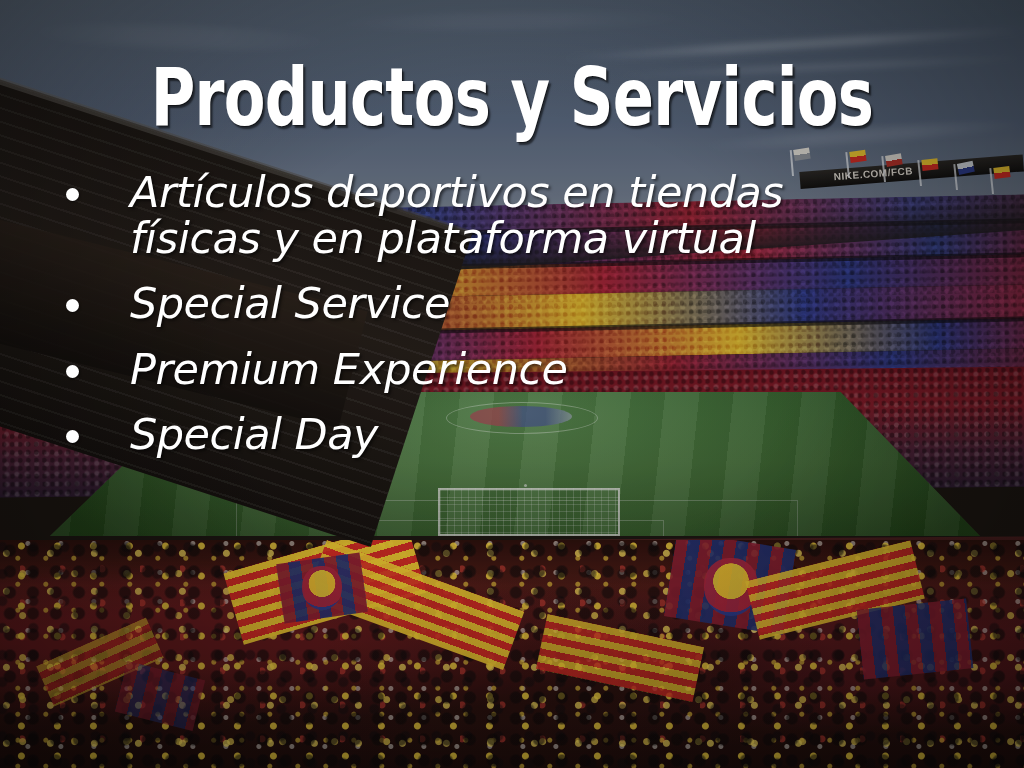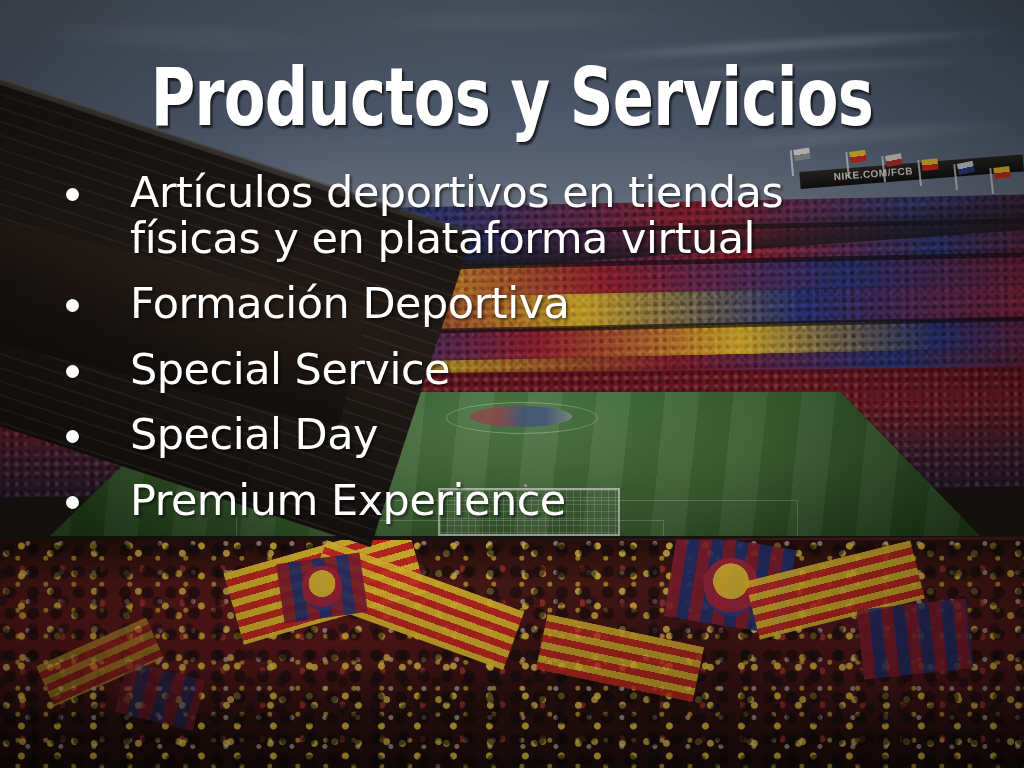--- a/index.html
+++ b/index.html
@@ -239,21 +239,21 @@
     line-height: 1;
     letter-spacing: -1px;
     transform: scaleX(0.76);
     transform-origin: 50% 50%;
     text-shadow: 3px 3px 2px rgba(0,0,0,.55), 1px 1px 0 rgba(0,0,0,.4);
     white-space: nowrap;
   }
 
   .bullets {
     position: absolute;
-    left: 58px; top: 170px; right: 30px;
+    left: 58px; top: 170px; right: 30px; font-style: italic;
   }
   .bullet {
     position: relative;
     padding-left: 72px;
     margin-bottom: 20px;
     color: #ffffff;
     font-family: "DejaVu Sans", sans-serif;
     font-size: 43px;
     line-height: 1.06;
     letter-spacing: -.5px;
@@ -366,36 +366,32 @@
 
     <div class="title">Productos y Servicios</div>
 
     <div class="bullets">
 
       <div class="bullet">
         <span class="dot"></span>
         <span class="txt">Artículos deportivos en tiendas físicas y en plataforma virtual</span>
       </div>
 
-      <div class="bullet">
-        <span class="dot"></span>
-        <span class="txt">Formación Deportiva</span>
-      </div>
 
       <div class="bullet">
         <span class="dot"></span>
         <span class="txt">Special Service</span>
       </div>
 
       <div class="bullet">
         <span class="dot"></span>
+        <span class="txt">Premium Experience</span>
+      </div>
+
+      <div class="bullet">
+        <span class="dot"></span>
         <span class="txt">Special Day</span>
       </div>
 
-      <div class="bullet">
-        <span class="dot"></span>
-        <span class="txt">Premium Experience</span>
-      </div>
-
     </div>
   </div>
 
 </div>
 
 </body></html>

